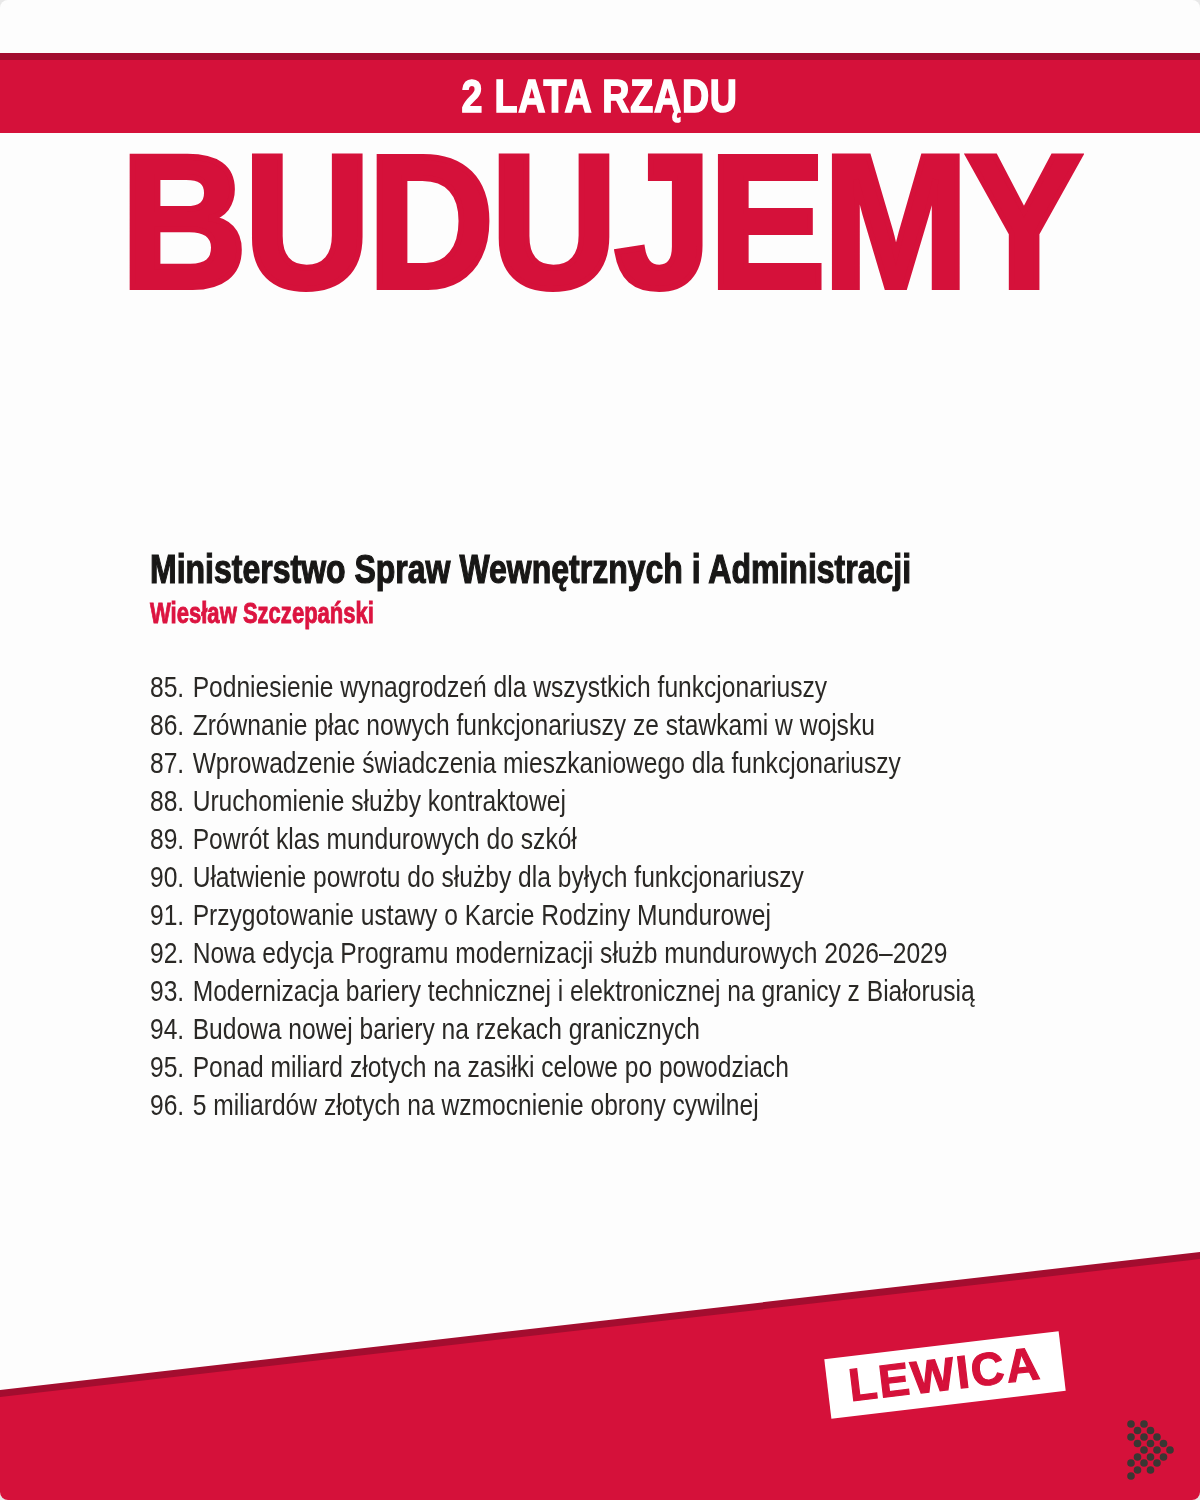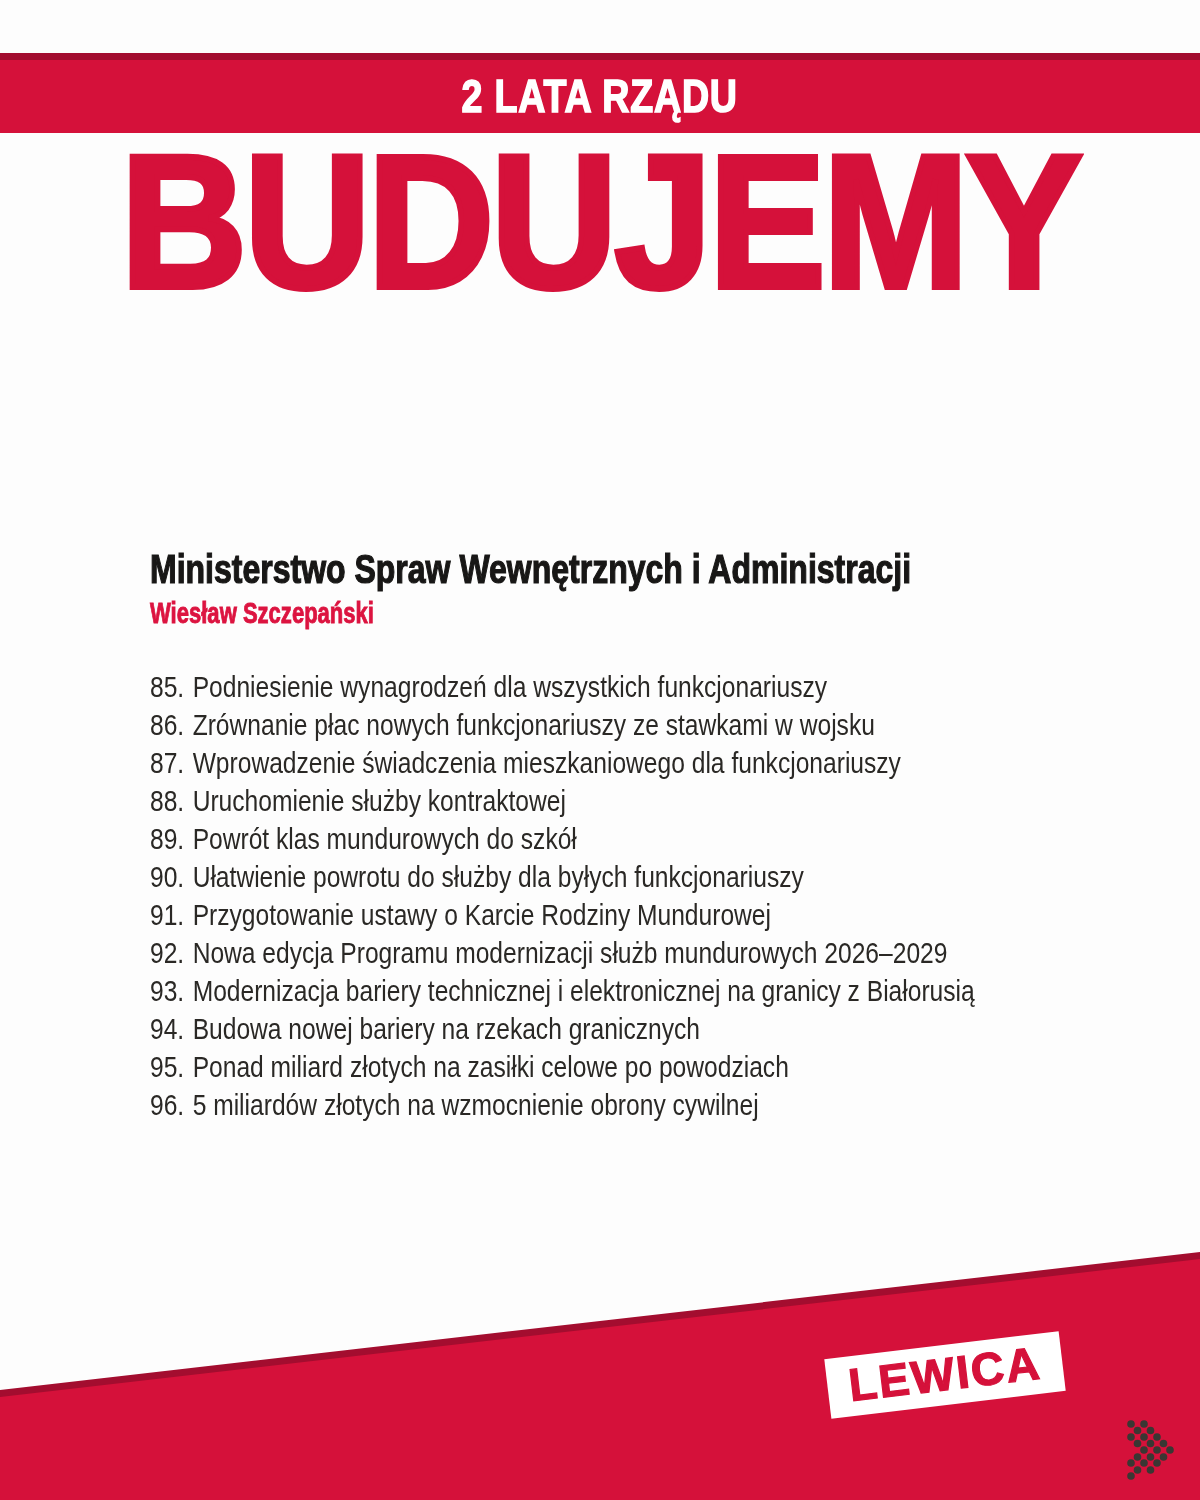--- a/index.html
+++ b/index.html
@@ -2,20 +2,21 @@
 <html><head>
 <meta charset="utf-8">
 <style>
   html,body{margin:0;padding:0;background:#e8e8e8;}
   .poster{
     position:relative;
     width:1200px;height:1500px;
     background:#fdfdfd;
     overflow:hidden;
     font-family:"Liberation Sans",sans-serif;
+    border-radius:8px;
   }
   
   .top-band{
     position:absolute;left:0;top:53px;width:100%;height:80px;
     background:linear-gradient(to bottom,#a30d2f 0,#a30d2f 7px,#d5113a 7px);
     display:flex;align-items:center;justify-content:center;
   }
   .top-band .band-text{
     color:#ffffff;font-weight:700;font-size:47px;line-height:1;
     letter-spacing:1px;white-space:nowrap;

